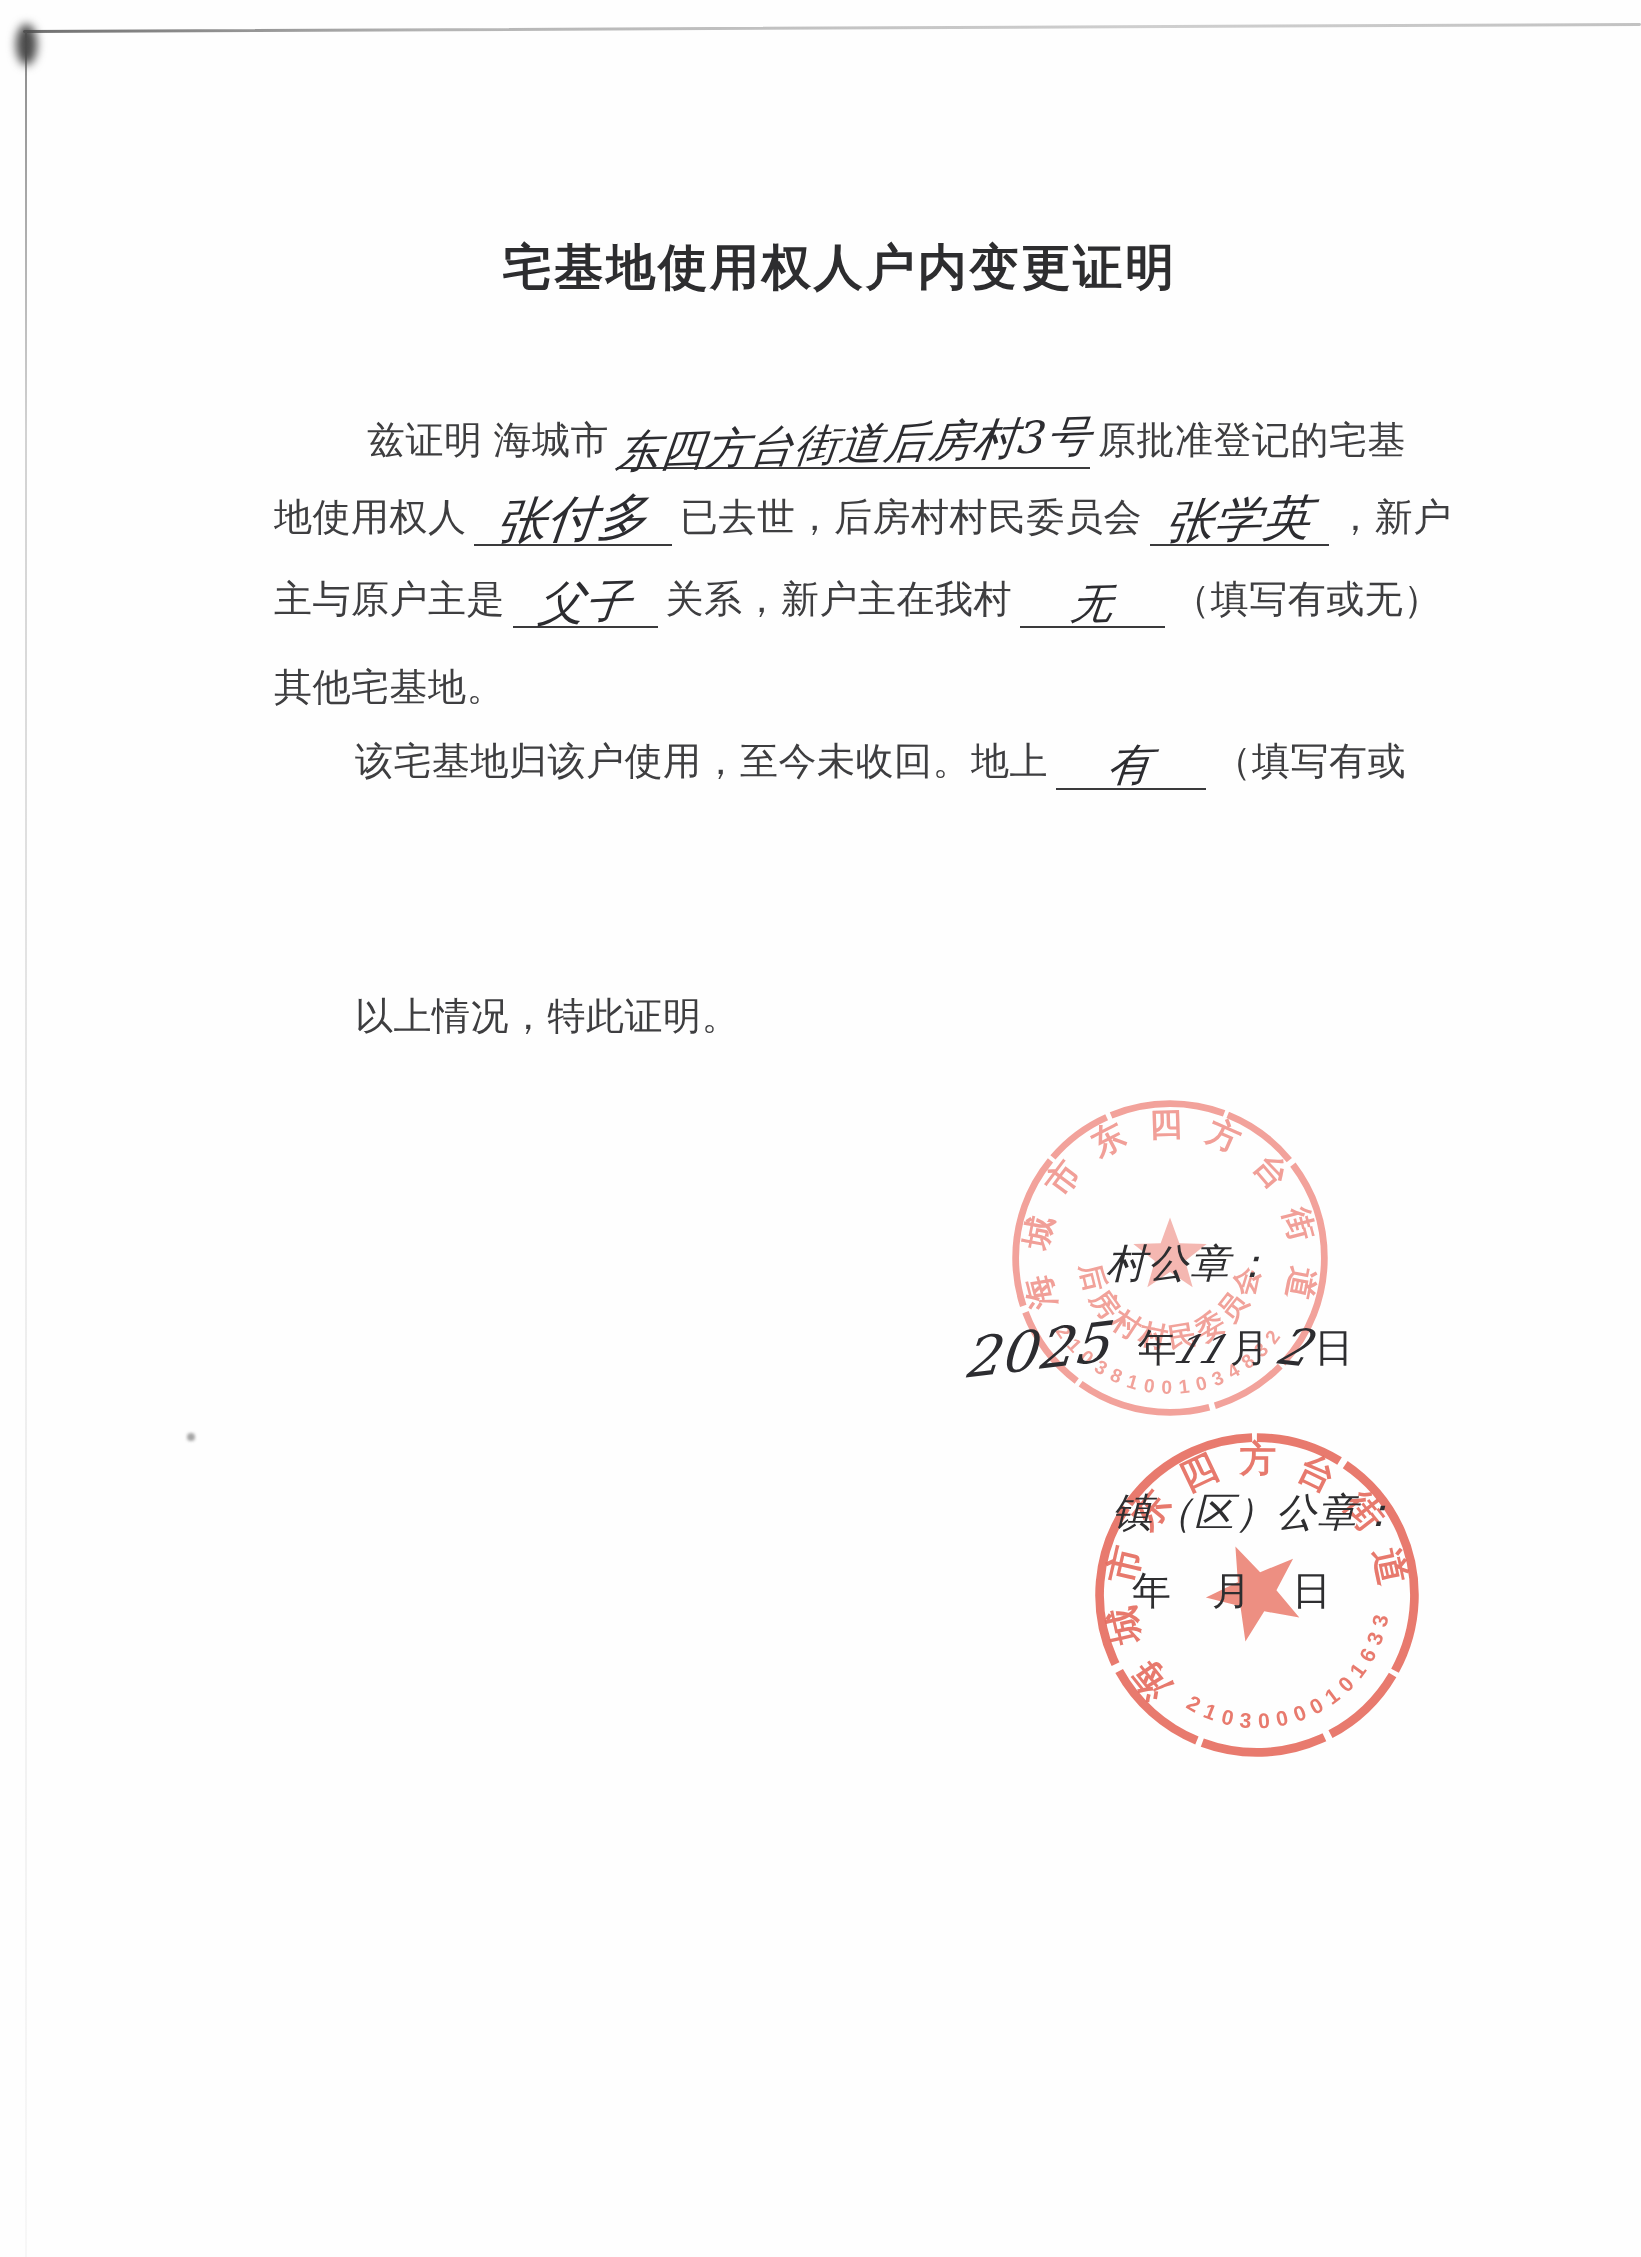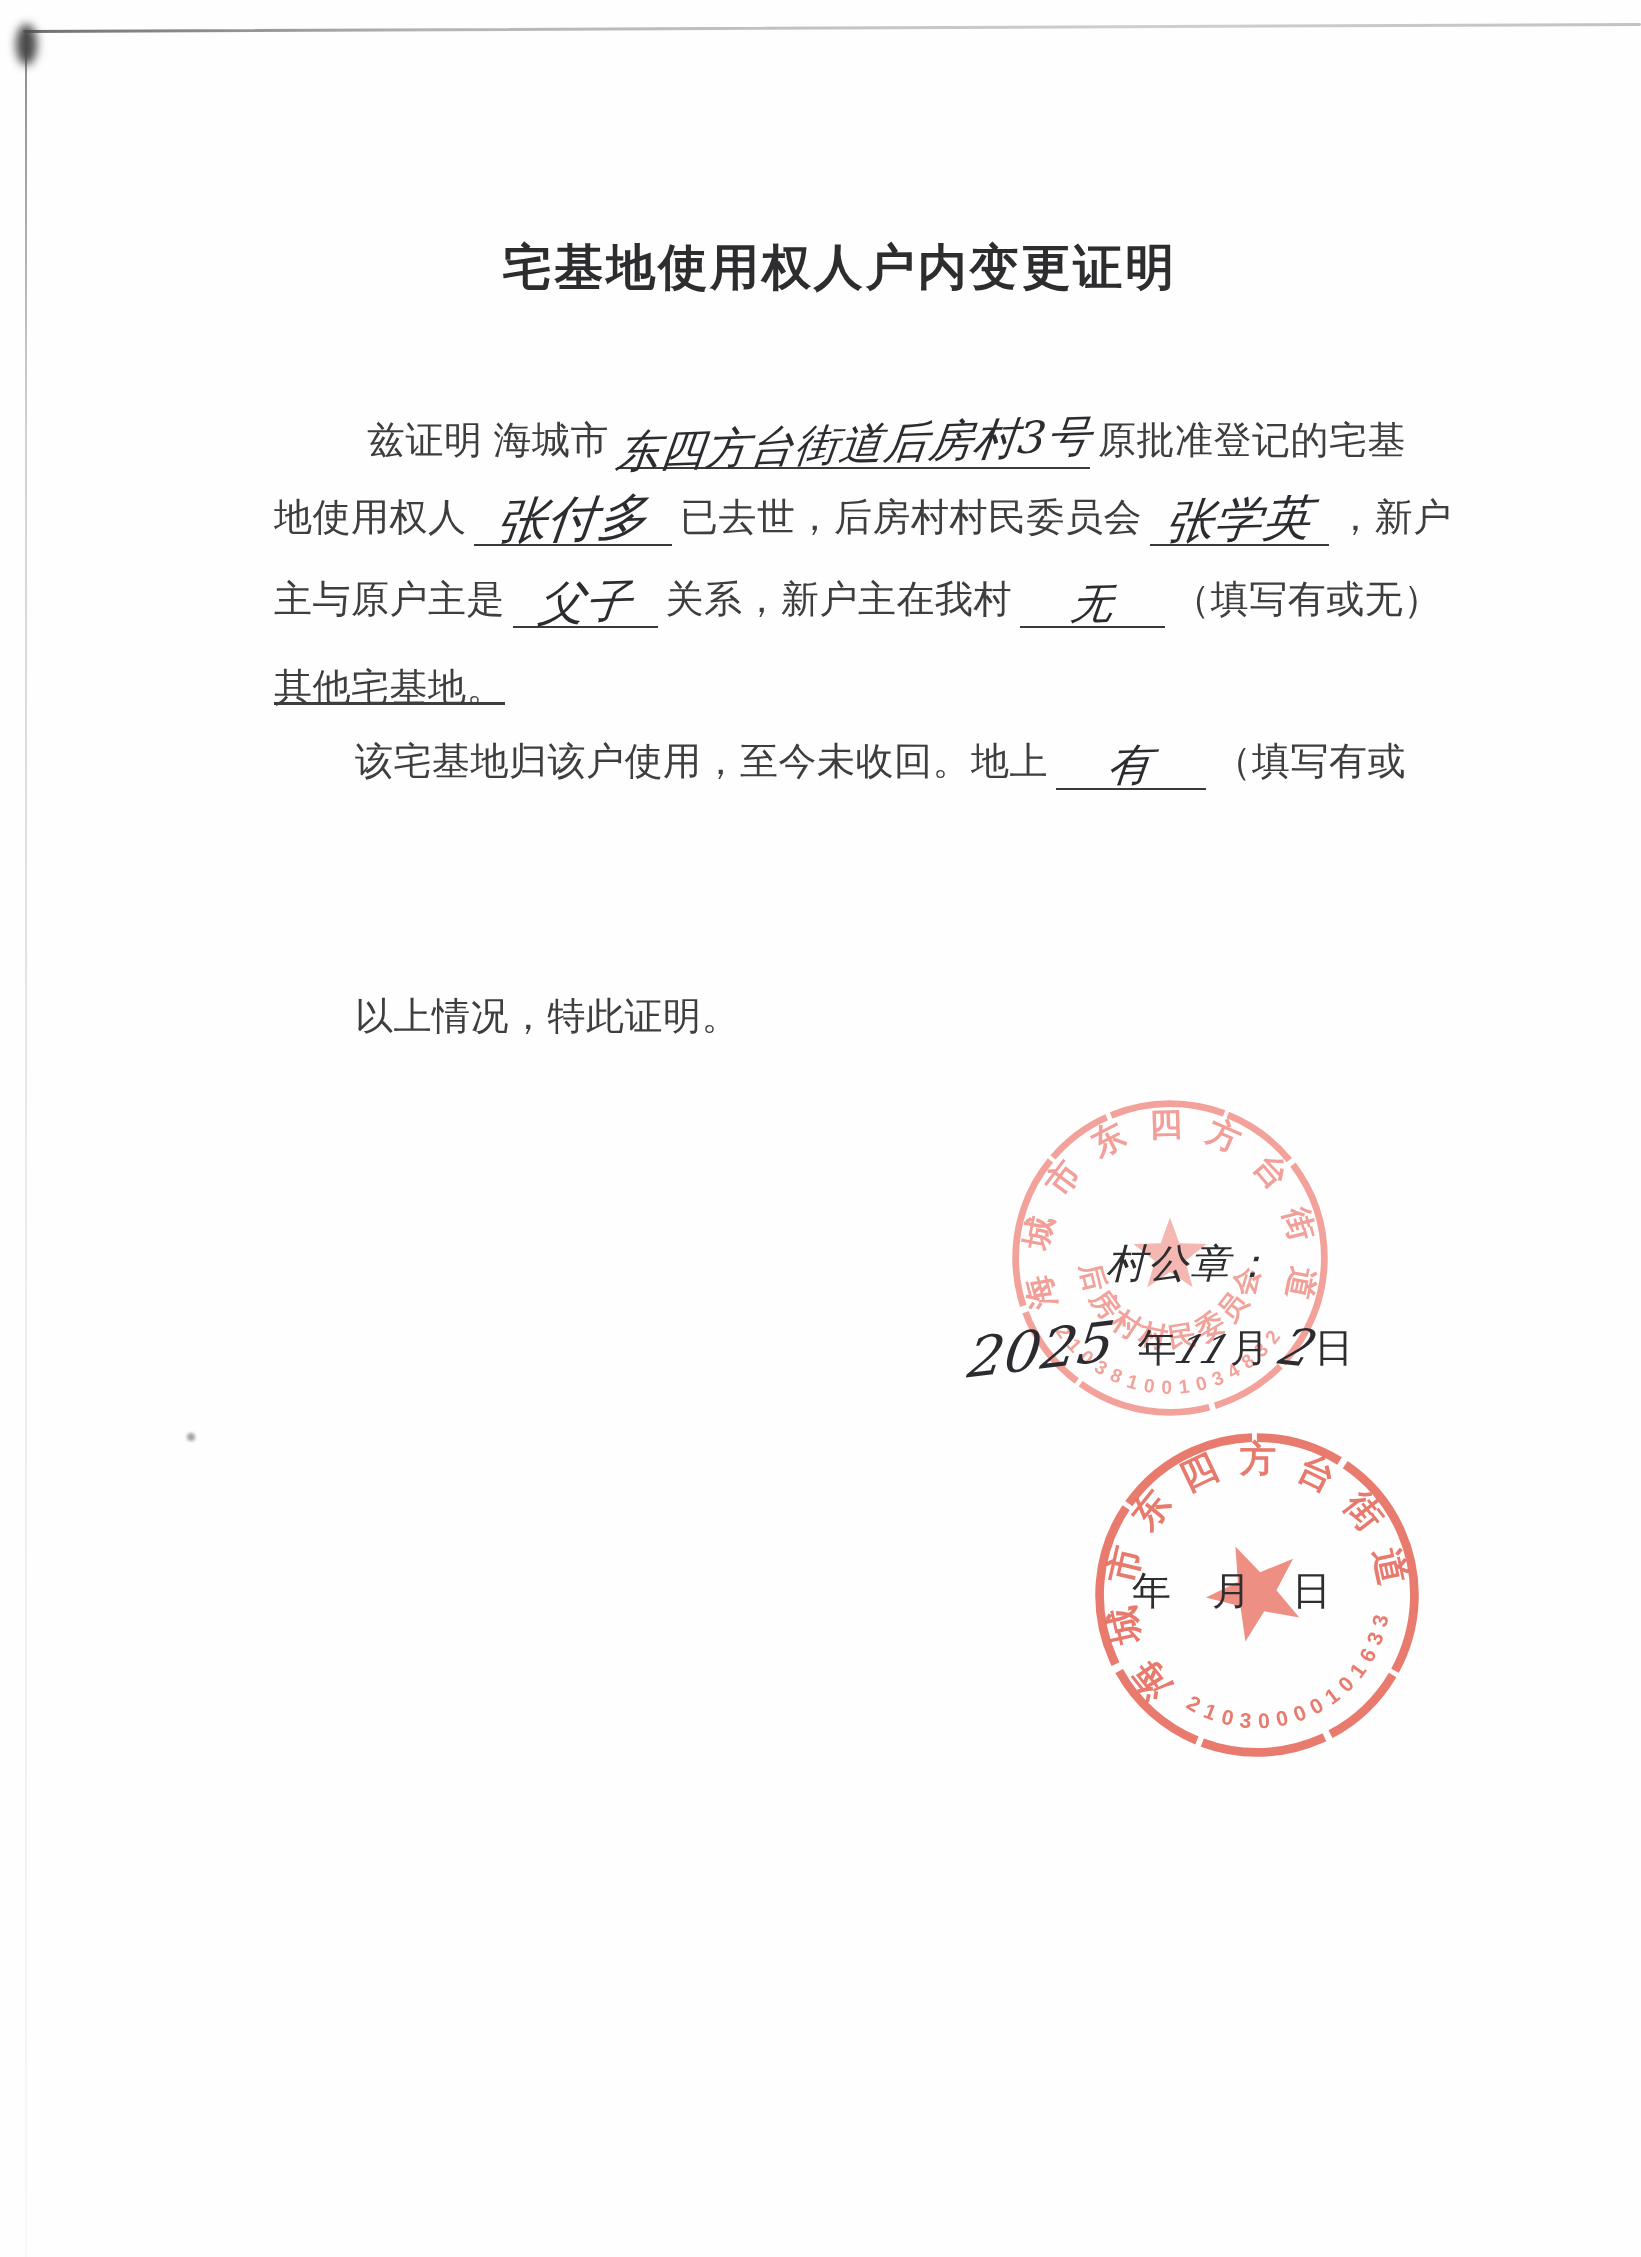--- a/index.html
+++ b/index.html
@@ -14,21 +14,21 @@
   .corner-blob{position:absolute;left:16.4px;top:24px;width:21px;height:41px;background:#4a4a4a;
     filter:blur(4.8px);border-radius:50%;}
   .speck{position:absolute;left:187px;top:1433px;width:7.7px;height:7.7px;background:#8f8f8f;
     border-radius:50%;filter:blur(1.4px);opacity:.8;}
 
   .title{position:absolute;left:19.3px;top:235px;width:1641px;text-align:center;
     font-size:49px;font-weight:bold;letter-spacing:2.9px;color:#2d2d2f;}
 
   .bline{position:absolute;font-size:38px;letter-spacing:0.5px;white-space:nowrap;color:#3e3e40;z-index:2;}
   #l1{left:367px;top:415px;} #l2{left:274px;top:492px;} #l3{left:274px;top:574px;}
-  #l4{left:274px;top:662px;text-decoration:underline;} #l5{left:355px;top:736px;} #l6{left:274px;top:826px;}
+  #l4{left:274px;top:662px;} #l5{left:355px;top:736px;} #l6{left:274px;top:826px;}
   #l7{left:355px;top:906px;} #l8{left:355px;top:991px;}
 
   .u{display:inline-block;border-bottom:2.9px solid #3a3a3c;text-align:center;
      vertical-align:-5.8px;line-height:1.05;margin:0 7.7px;}
   .hw{font-family:"DejaVu Serif",serif;font-style:italic;color:#2c2c30;display:inline-block;
       transform:skewX(-8deg) rotate(-2deg);line-height:.9;}
   .w-l1{min-width:425px;} .w-l1 .hw{font-size:44px;}
   .w-l2a{min-width:198px;} .w-l2a .hw{font-size:50px;}
   .w-l2b{min-width:179px;} .w-l2b .hw{font-size:48px;}
   .w-l3a{min-width:145px;} .w-l3a .hw{font-size:46px;}
@@ -121,19 +121,20 @@
       </text>
     </svg>
   </div>
 
   <div class="seal-label" id="village-label">村公章：</div>
 
   <div class="date-line" id="village-date">
     <span class="hw hw-year">2025</span><span>年</span><span class="hw hw-month">11</span><span>月</span><span class="hw hw-day">2</span><span>日</span>
   </div>
 
+  <div class="seal-label" id="town-label">镇（区）公章：</div>
 
   <div class="date-line" id="town-date">
     <span>年</span><span class="gap"></span><span>月</span><span class="gap"></span><span>日</span>
   </div>
 
 </div>
 
 
 </body></html>

